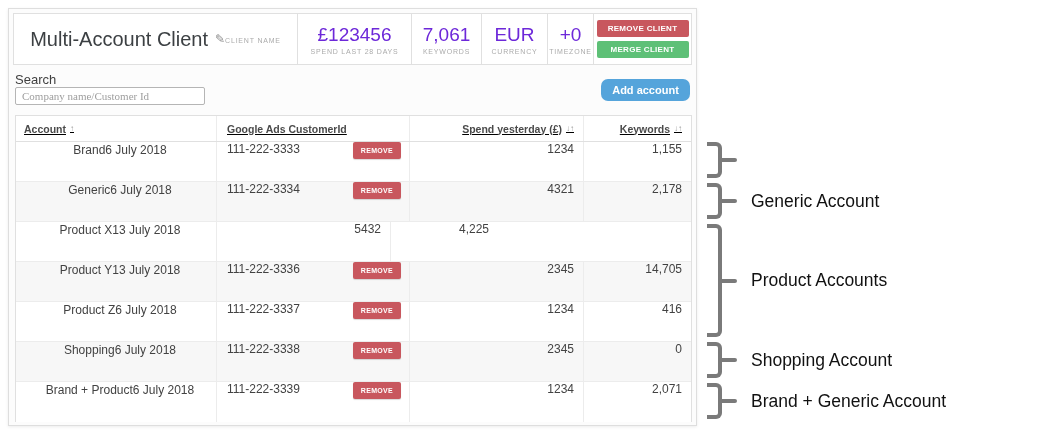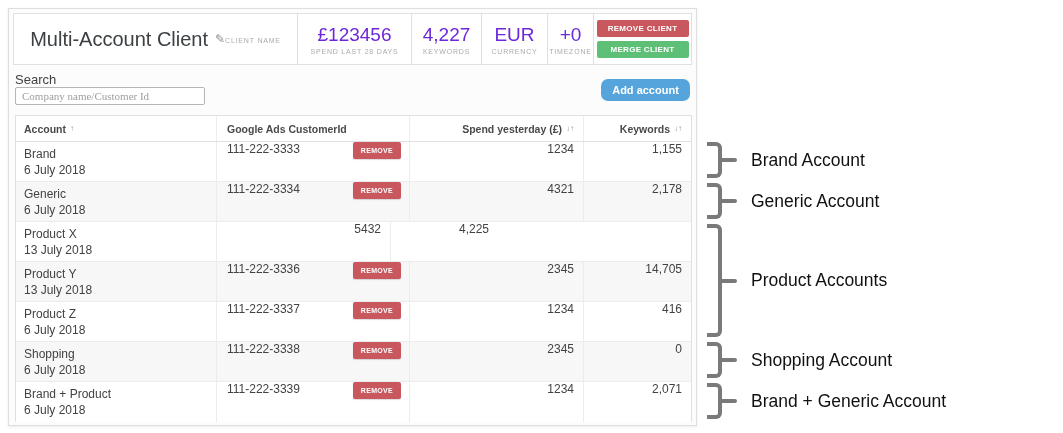--- a/index.html
+++ b/index.html
@@ -39,39 +39,39 @@
                   border:1px solid #b5b5b5; border-radius:2px; background:#fff;
                   font-size:11px; color:#424242; padding:0 6px;
                   font-family:Liberation Serif, serif; }
   .search-input::placeholder { color:#9e9e9e; }
   .btn-blue { position:absolute; right:6px; top:70px; width:89px; height:22px;
               background:#55a4db; border-radius:7px; font-size:11px; font-weight:bold; }
 
   
   .table { position:absolute; left:6px; top:106px; width:677px; height:307px;
            background:#fff; border:1px solid #e0e0e0; }
-  .t-head { display:flex; height:26px; border-bottom:1px solid #e0e0e0; }
+  .t-head { display:flex; height:26px; border-bottom:1px solid #e0e0e0;text-decoration:underline; }
   .t-head .h { display:flex; align-items:center; font-size:10.5px; font-weight:bold;
                color:#4a4a4a; }
   .sort { font-size:8px; color:#9e9e9e; margin-left:4px; font-weight:normal; }
   .c1 { width:201px; border-right:1px solid #ececec; }
   .c2 { width:193px; border-right:1px solid #ececec; }
   .c3 { width:174px; border-right:1px solid #ececec; }
   .c4 { width:106px; }
   .h.c1 { padding-left:8px; }
   .h.c2 { padding-left:10px; }
   .h.c3, .h.c4 { justify-content:flex-end; }
   .h.c3 { padding-right:9px; }
   .h.c4 { padding-right:8px; }
 
   .t-row { display:flex; height:40px; border-bottom:1px solid #ececec; background:#fff; }
   .t-row:last-child { border-bottom:none; }
   .t-row:nth-child(even) { background:#f7f7f7; }
   .cell { display:flex; align-items:flex-start; font-size:12px; color:#424242; }
-  .cell.c1 { flex-direction:column; align-items:flex-start; justify-content:center;
+  .cell.c1 { flex-direction:row; align-items:flex-start; justify-content:center;
              padding-left:8px; line-height:16px; }
   .cell.c2 { justify-content:space-between; padding-left:10px; padding-right:8px; }
   .cell.c3, .cell.c4 { justify-content:flex-end; }
   .cell.c3 { padding-right:9px; }
   .cell.c4 { padding-right:8px; }
   .btn-remove { background:#c8575e; font-size:7px; font-weight:bold; letter-spacing:0.3px;
                 padding:5px 8px; border-radius:2px; box-shadow:0 1px 1px rgba(0,0,0,0.15); }
 
   
   .anno { position:absolute; left:707px; display:flex; align-items:center; }
@@ -103,21 +103,21 @@
       </div>
 
       <div style="display:flex;">
 
           <div class="stat stat-0">
             <div class="stat-value">£123456</div>
             <div class="tiny-label">SPEND LAST 28 DAYS</div>
           </div>
 
           <div class="stat stat-1">
-            <div class="stat-value">4,227</div>
+            <div class="stat-value">7,061</div>
             <div class="tiny-label">KEYWORDS</div>
           </div>
 
           <div class="stat stat-2">
             <div class="stat-value">EUR</div>
             <div class="tiny-label">CURRENCY</div>
           </div>
 
           <div class="stat stat-3">
             <div class="stat-value">+0</div>
@@ -243,21 +243,20 @@
             <div class="cell c4">2,071</div>
           </div>
         </div>
     </div>
   </div>
 
   <div class="anno a0">
     <div class="bracket">
         <div class="tick"></div>
       </div>
-    <div class="anno-label">Brand Account</div>
   </div>
   <div class="anno a1">
     <div class="bracket">
         <div class="tick"></div>
       </div>
     <div class="anno-label">Generic Account</div>
   </div>
   <div class="anno a2">
     <div class="bracket">
         <div class="tick"></div>

